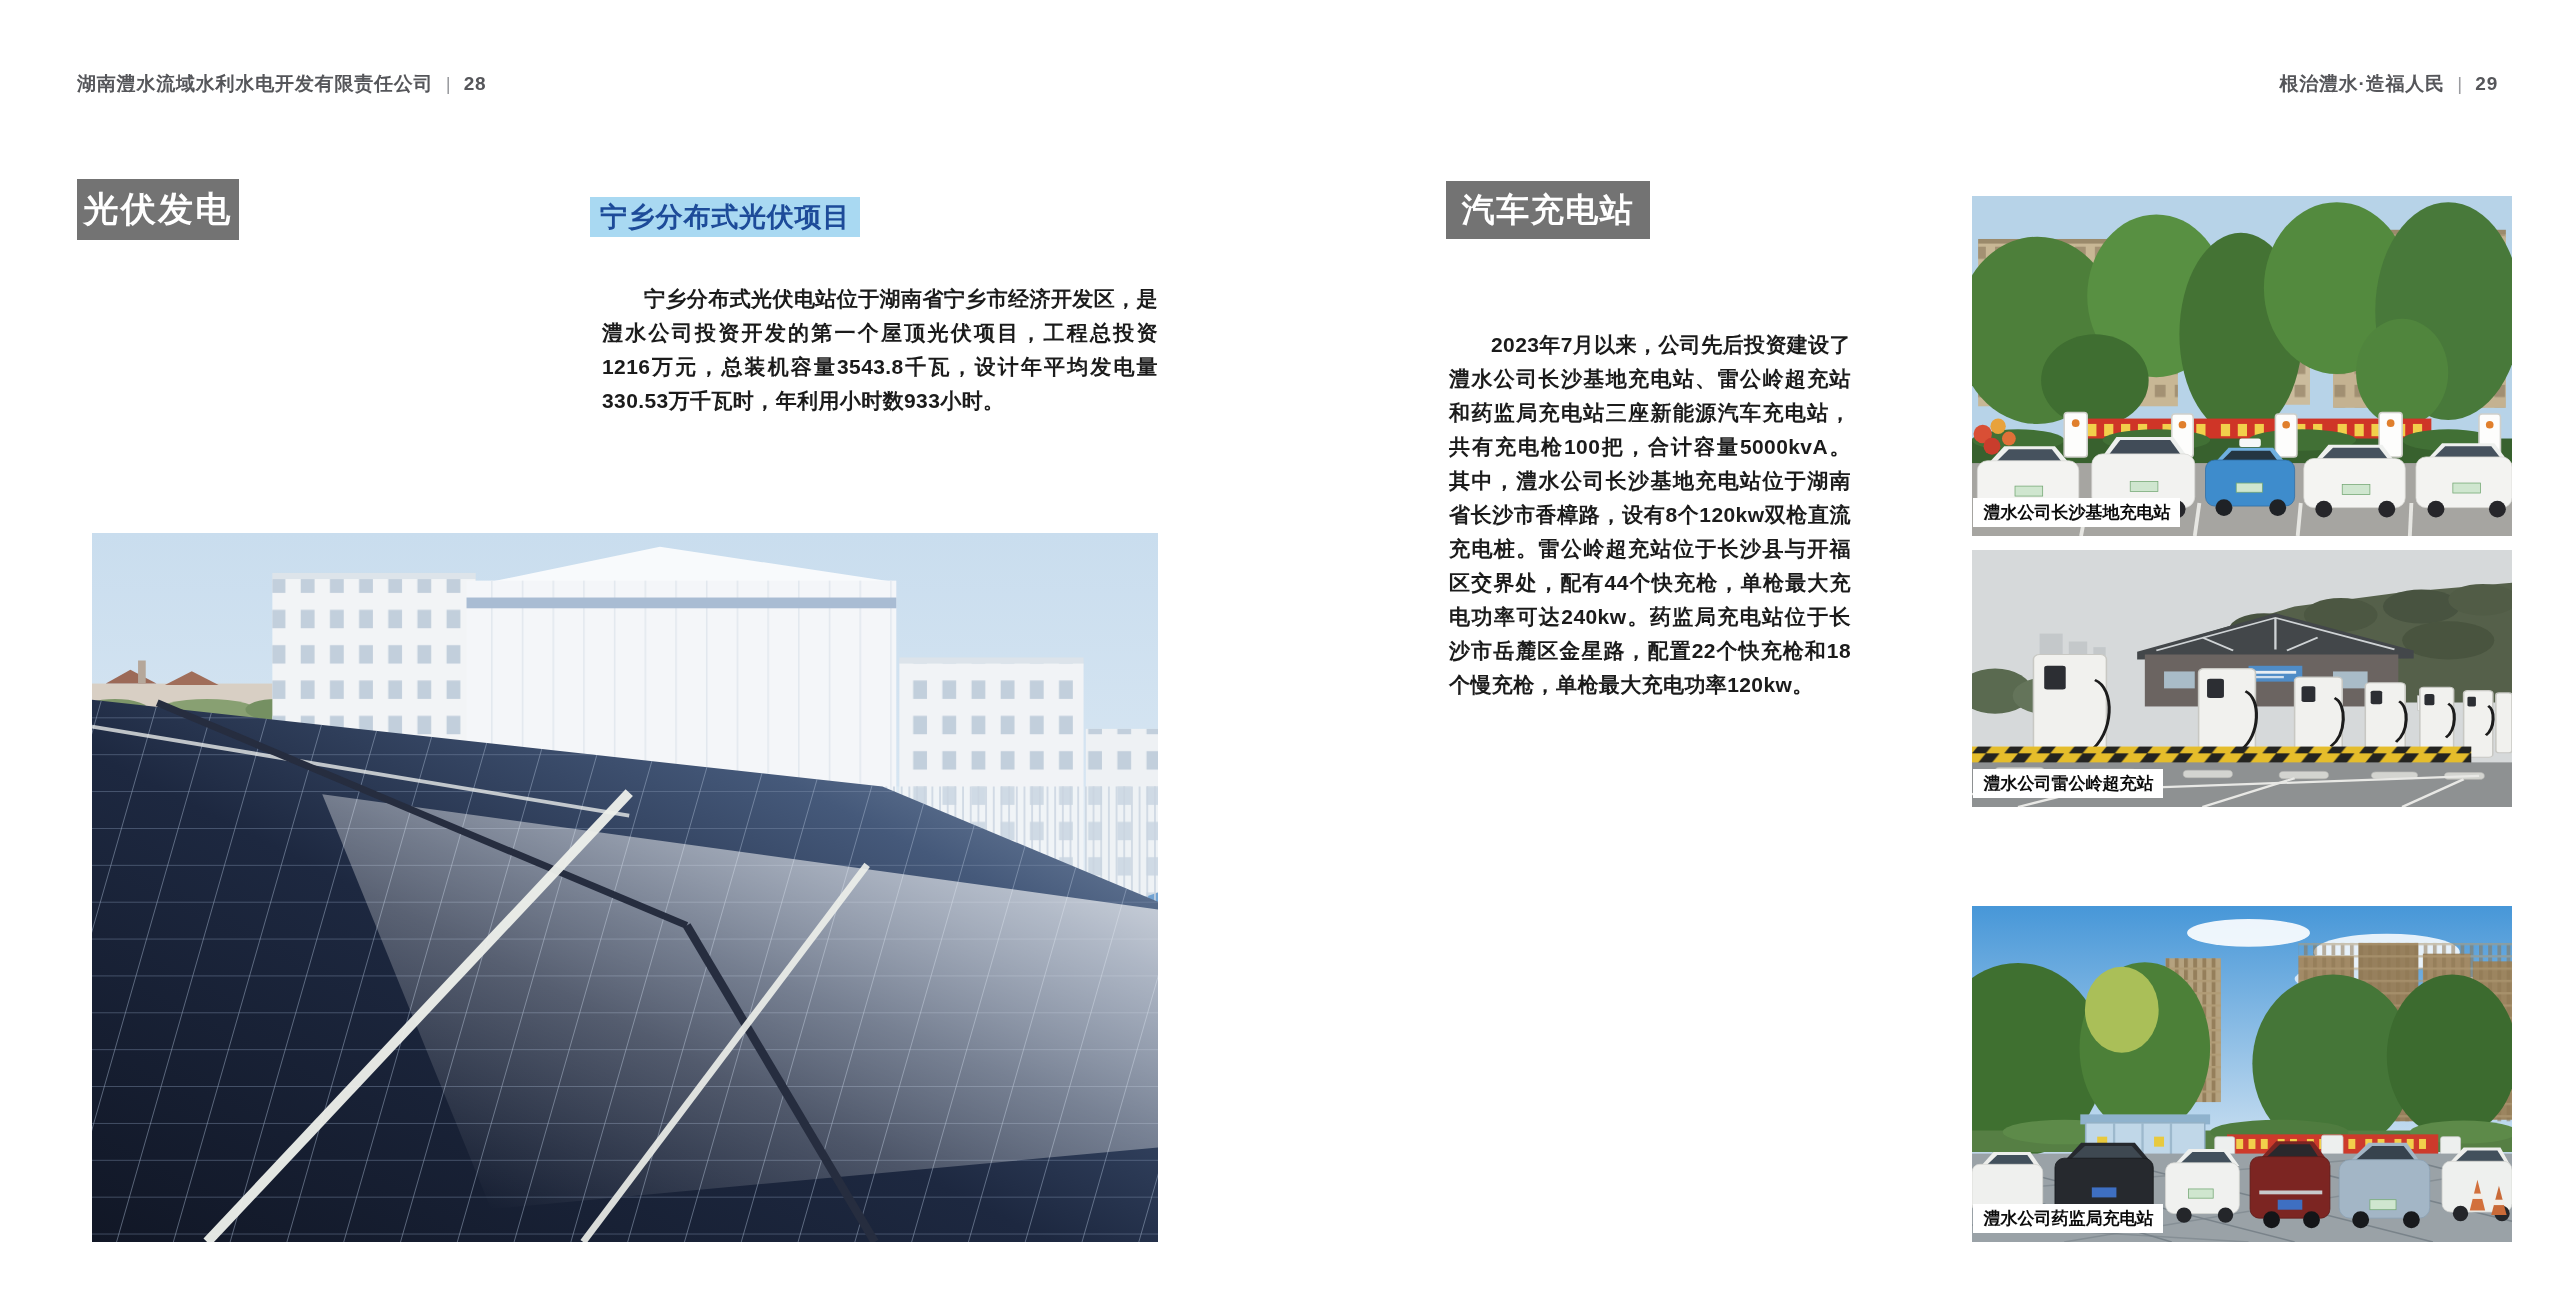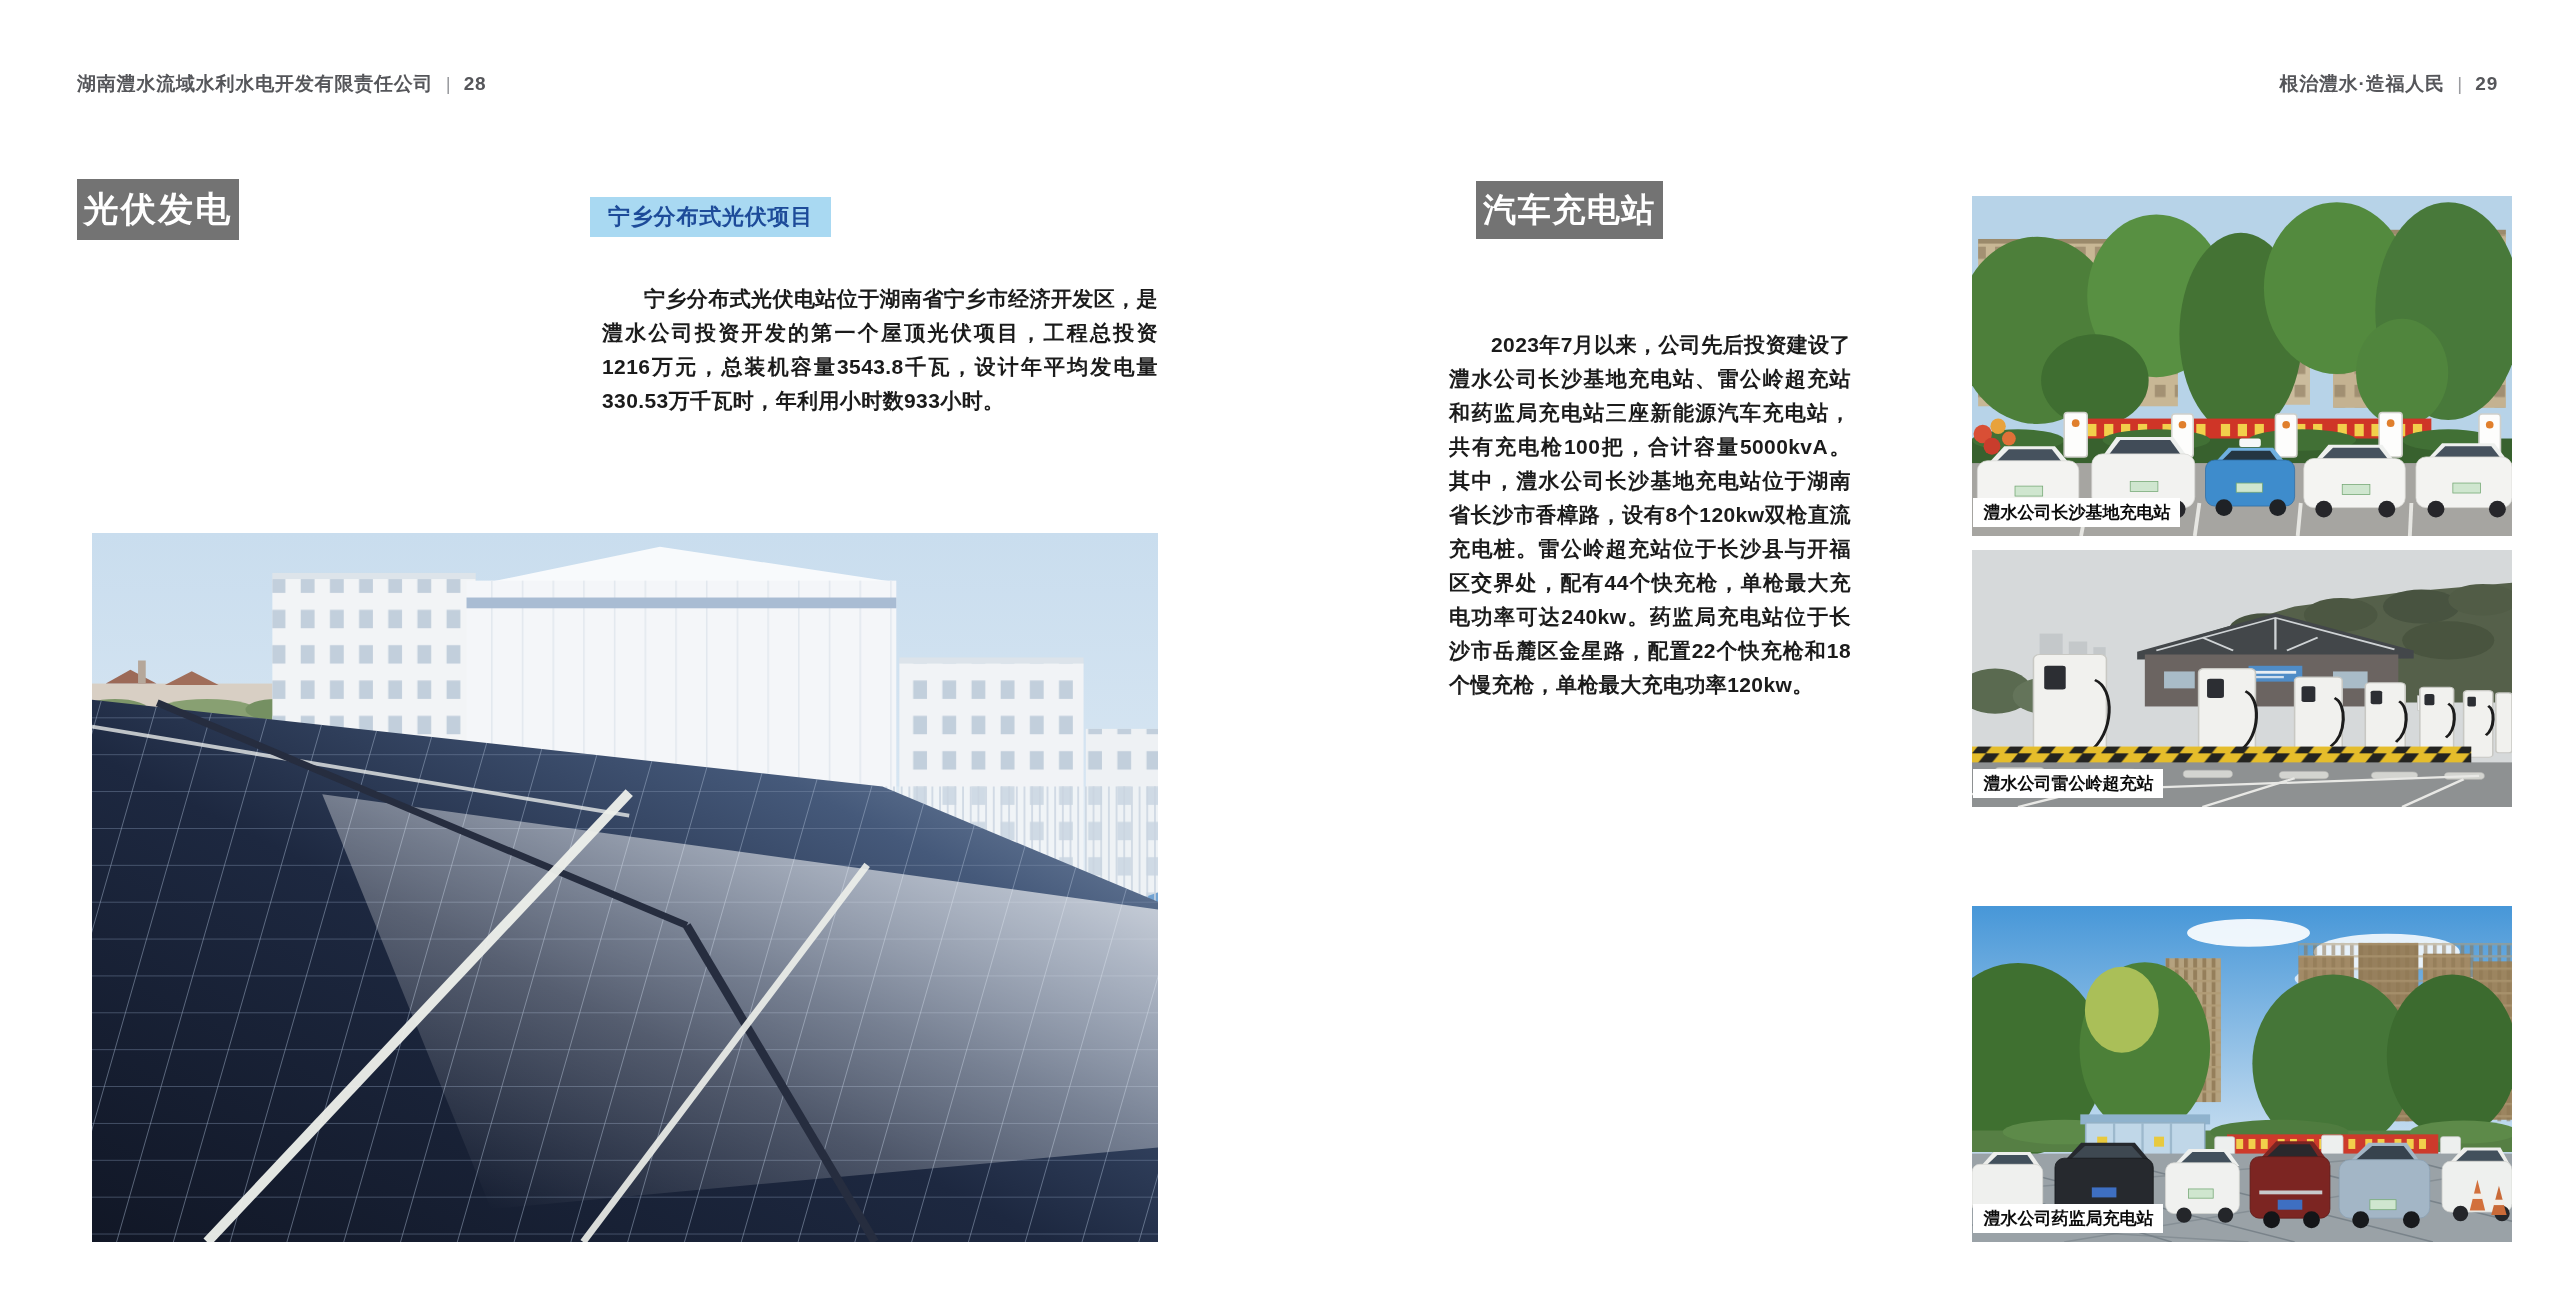--- a/index.html
+++ b/index.html
@@ -9,24 +9,24 @@
   
   .ph{position:absolute;top:71px;font-size:19px;font-weight:700;color:#55565a;letter-spacing:0.8px;white-space:nowrap;}
   .ph-left{left:77px;}
   .ph-right{right:78px;text-align:right;}
   .ph .sep{color:#9a9b9f;font-weight:400;margin:0 12.3px;}
   .ph .pno{font-weight:700;}
 
   
   .badge{position:absolute;background:#737373;color:#ffffff;font-weight:700;display:flex;align-items:center;justify-content:center;white-space:nowrap;}
   .badge-left{left:77px;top:179px;width:162px;height:61px;font-size:35px;letter-spacing:2.3px;}
-  .badge-right{left:1476px;top:181px;width:187px;height:58px;font-size:33px;letter-spacing:1.5px;}
+  .badge-right{left:1446px;top:181px;width:204px;height:58px;font-size:33px;letter-spacing:1.5px;}
 
   
-  .subhead{position:absolute;left:590px;top:197px;height:40px;background:#a9d9f2;color:#1d4b99;font-size:22px;font-weight:700;display:inline-flex;align-items:center;padding:0 18px;letter-spacing:0.8px;white-space:nowrap;}
+  .subhead{position:absolute;left:590px;top:197px;height:40px;background:#a9d9f2;color:#1d4b99;font-size:27px;font-weight:700;display:inline-flex;align-items:center;padding:0 10px;letter-spacing:0.8px;white-space:nowrap;}
 
   
   .body{position:absolute;margin:12px;font-size:21px;line-height:34px;font-weight:700;color:#1b1b1b;text-align:justify;text-indent:2em;letter-spacing:0.4px;}
   .body-left{left:590px;top:270px;width:556px;}
   .body-right{left:1437px;top:316px;width:402px;}
 
   
   .photo{position:absolute;margin:0;padding:14px;overflow:hidden;}
   .photo svg{display:block;width:100%;height:100%;}
   .photo-solar{left:78px;top:519px;width:1066px;height:709px;}

